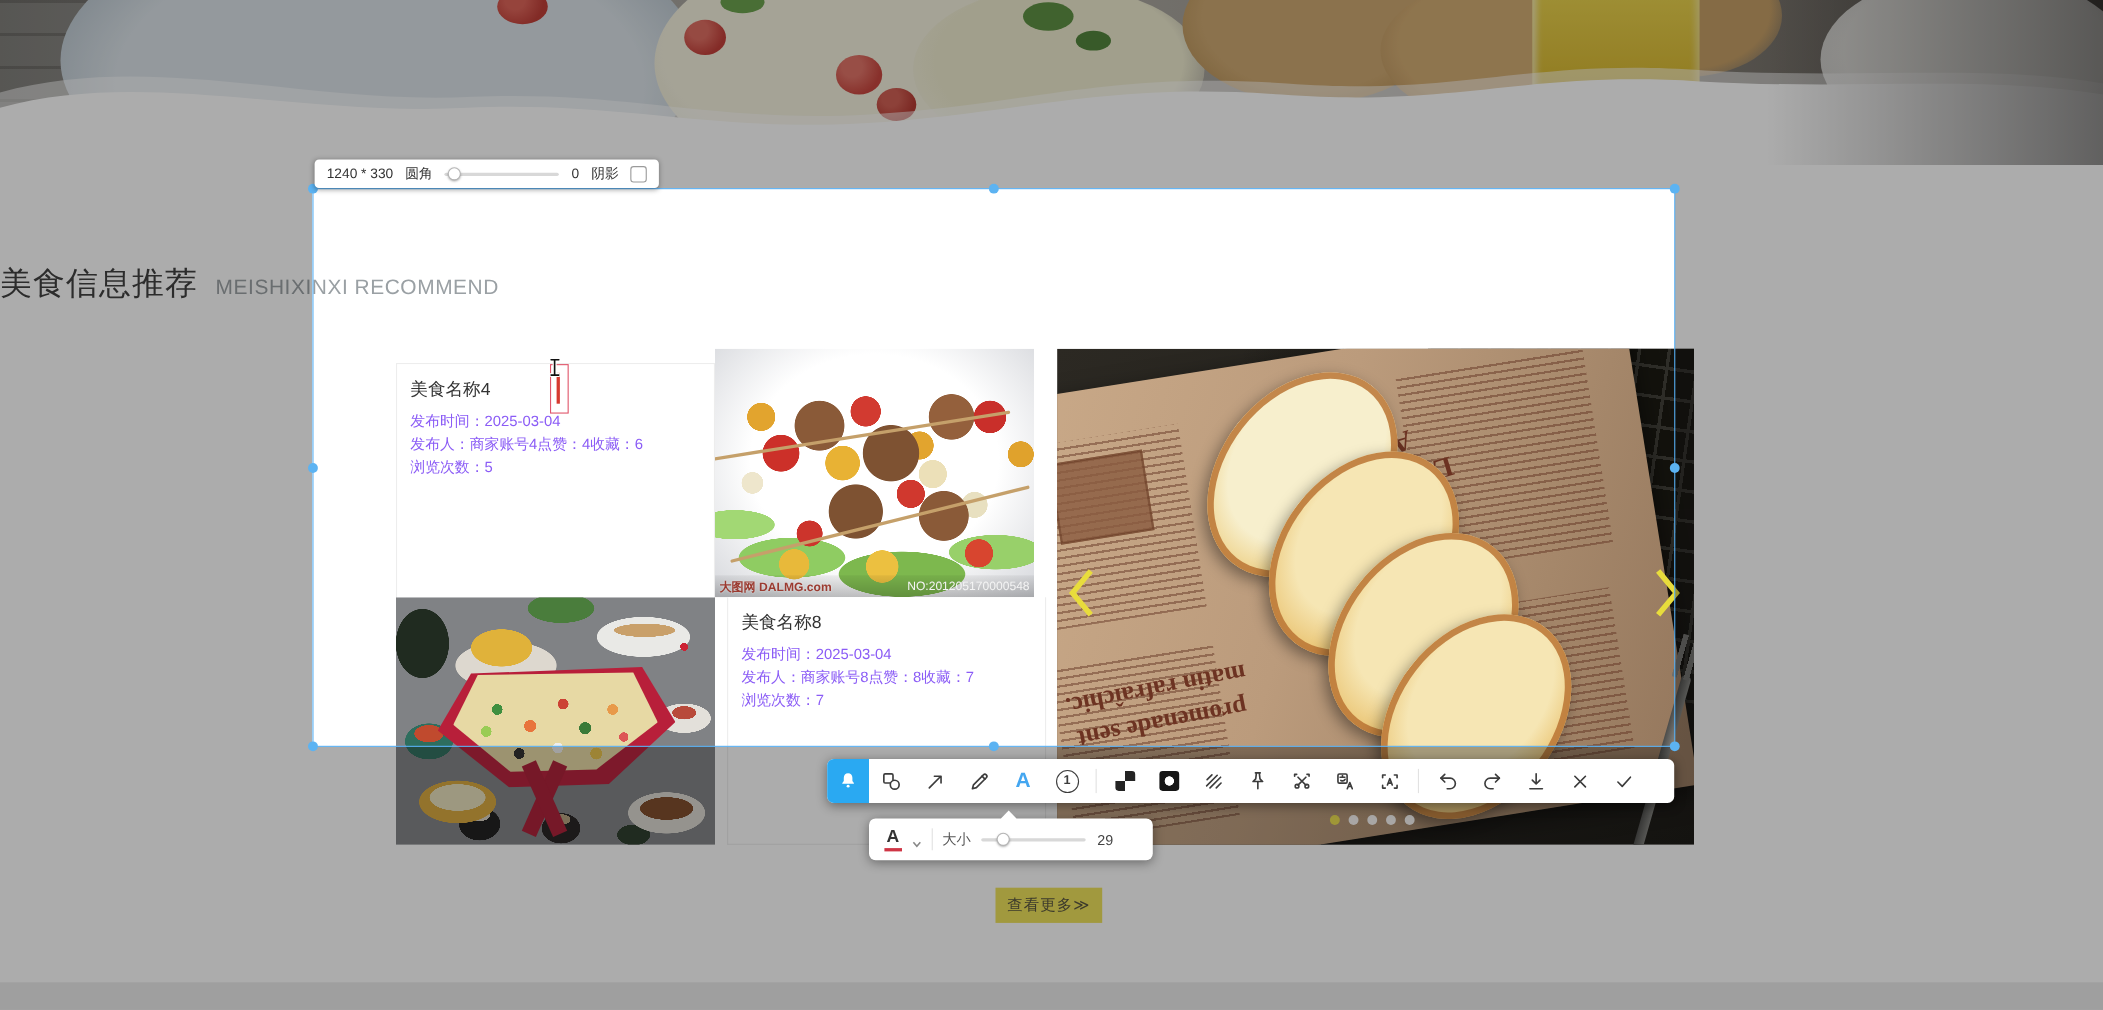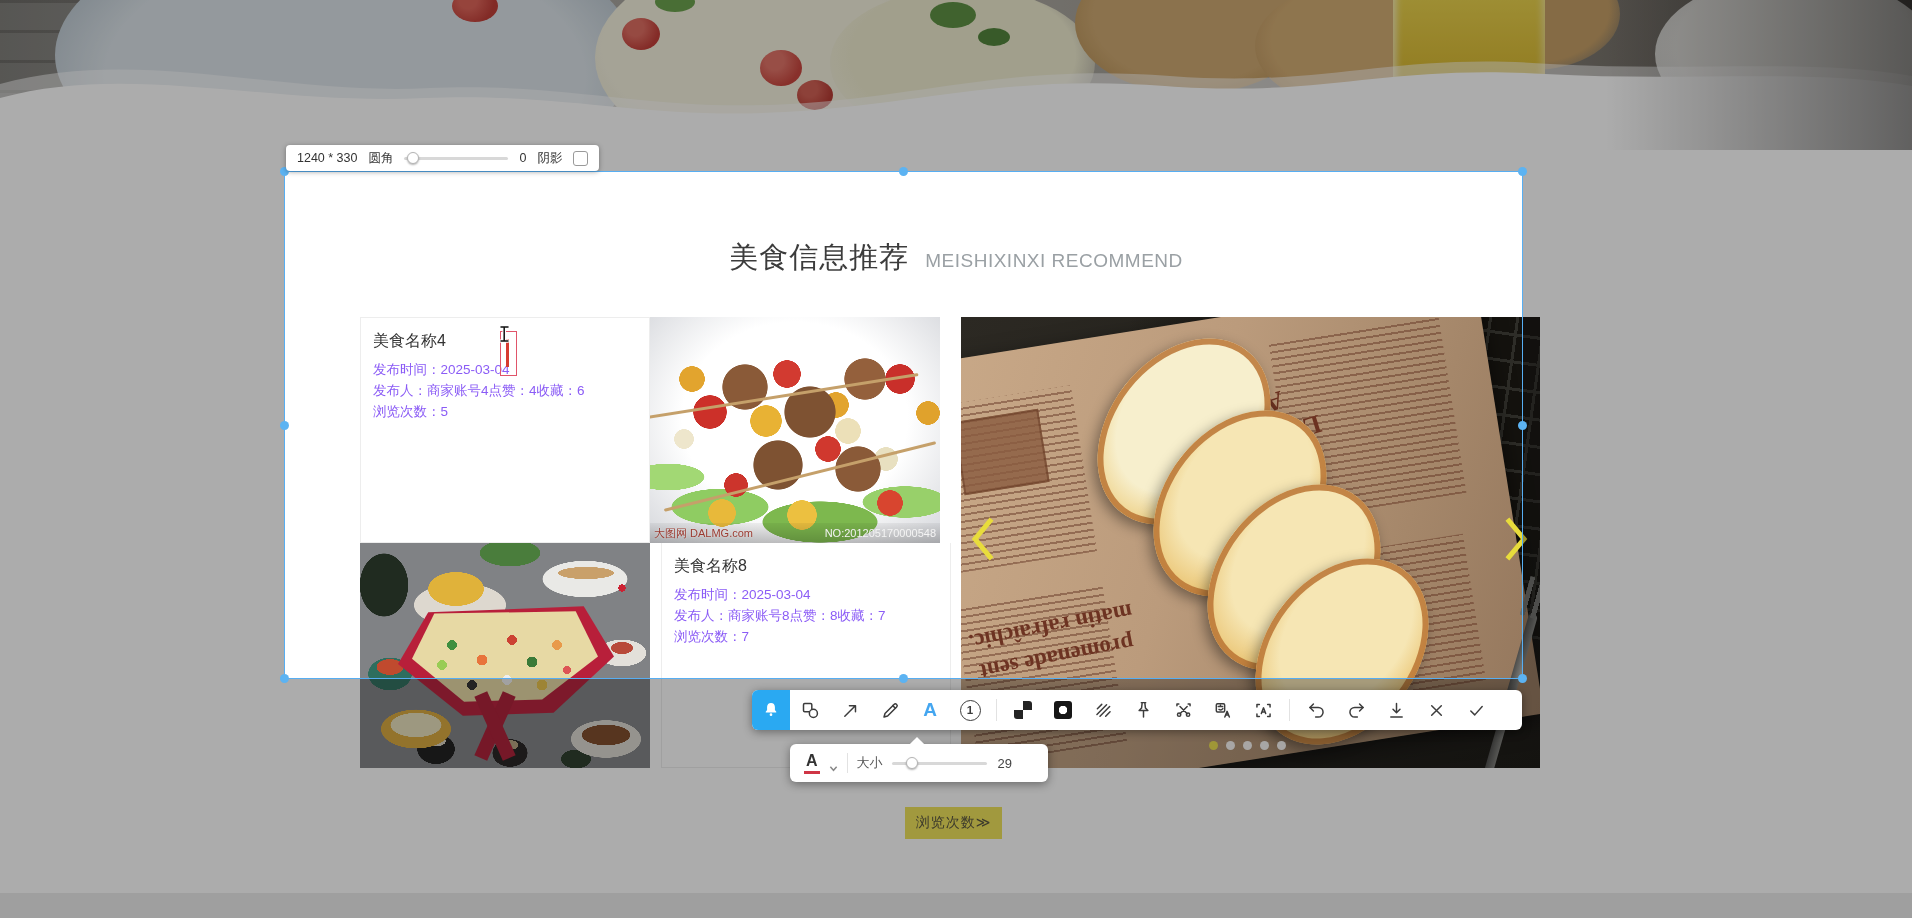--- a/index.html
+++ b/index.html
@@ -26,29 +26,29 @@
   .b-muf3{left:1445px;top:-42px;width:175px;height:112px;background:radial-gradient(ellipse at 50% 45%,#c49c62 0 62%,rgba(196,156,98,0) 85%)}
   .b-tom1{left:622px;top:18px;width:38px;height:32px;background:radial-gradient(circle at 35% 30%,#de6a5e 0 25%,#c23b35 70%)}
   .b-tom2{left:760px;top:50px;width:42px;height:36px;background:radial-gradient(circle at 35% 30%,#e07064 0 25%,#c8423a 70%)}
   .b-tom3{left:797px;top:80px;width:36px;height:30px;background:radial-gradient(circle at 35% 30%,#d05c50 0 25%,#b5372f 70%)}
   .b-tom4{left:452px;top:-10px;width:46px;height:32px;background:radial-gradient(circle at 35% 30%,#dd6055 0 25%,#bf3a33 70%)}
   .b-juice{left:1393px;top:-12px;width:152px;height:118px;border-radius:8px 8px 20px 20px;
     background:linear-gradient(#ecd54c,#d9b92f 70%,#c7a825);box-shadow:inset 4px 0 6px rgba(255,255,255,.55),inset -4px 0 6px rgba(255,255,255,.35)}
   .b-plate-r{left:1655px;top:-25px;width:280px;height:158px;background:radial-gradient(ellipse at 50% 45%,#e6e5e1 0 60%,#cfcecb 82%,rgba(207,206,203,0) 85%)}
   #banner svg.wave{position:absolute;left:0;bottom:0}
   
-  #sec-title{position:absolute;left:0;top:238px;width:100%;text-align:center;white-space:nowrap}
+  #sec-title{position:absolute;left:0;top:238px;width:100%;text-align:left;white-space:nowrap}
   #sec-title .t-cn{font-size:29px;color:#3c3c3c;font-weight:500;letter-spacing:1px}
   #sec-title .t-en{font-size:19px;color:#9aa0a4;margin-left:16px;letter-spacing:.5px}
   
   #cards{position:absolute;left:360px;top:317px;width:1180px;height:451px}
   .card-text{position:absolute;background:#fff;border:1px solid #ededed;box-sizing:border-box;padding:13px 12px}
   .card-title{font-size:16px;color:#333;margin:0 0 7px 0}
   .card-line{font-size:13.5px;color:#8b5cf6;line-height:21px}
-  .pos-card4{left:0;top:0;width:290px;height:226px}
+  .pos-card4{left:0;top:13px;width:290px;height:226px}
   .pos-platter{left:0;top:226px;width:290px;height:225px}
   .pos-kebab{left:290px;top:0;width:290px;height:226px}
   .pos-card8{left:301px;top:226px;width:290px;height:225px;border-top:none}
   .pos-bread{left:601px;top:0;width:579px;height:451px}
   .img-box{position:absolute;overflow:hidden}
   
   .platter-art{position:absolute;inset:0;background-color:#808285;background-image:
     radial-gradient(ellipse 50px 22px at 150px 10px,#4a7d3c 60%,transparent 61%),
     radial-gradient(ellipse 46px 10px at 226px 30px,#c9a06a 60%,transparent 61%),
     radial-gradient(circle 6px at 262px 45px,#c23 60%,transparent 61%),
@@ -111,21 +111,21 @@
     radial-gradient(ellipse 80px 30px at 70px 190px,#8fcc62 60%,transparent 61%),
     radial-gradient(ellipse 95px 34px at 170px 205px,#7db84e 60%,transparent 61%),
     radial-gradient(ellipse 70px 26px at 255px 185px,#98d06a 60%,transparent 61%),
     radial-gradient(ellipse 60px 22px at 18px 160px,#a2d874 60%,transparent 61%),
     radial-gradient(ellipse at 50% 45%,rgba(255,255,255,0) 55%,rgba(208,210,215,.9) 100%)}
   .skewer{position:absolute;width:280px;height:3px;background:#c5a06a;border-radius:2px}
   .sk1{left:-10px;top:78px;transform:rotate(-9deg)}
   .sk2{left:10px;top:158px;transform:rotate(-14deg)}
   .wm-bar{position:absolute;left:0;right:0;bottom:0;height:20px;display:flex;justify-content:space-between;align-items:center;
     padding:0 4px;background:linear-gradient(rgba(0,0,0,.05),rgba(0,0,0,.22));font-size:11px}
-  .wm-left{color:#9b3a30;font-weight:400;text-shadow:0 0 2px rgba(255,255,255,.6)}
+  .wm-left{color:#9b3a30;font-weight:700;text-shadow:0 0 2px rgba(255,255,255,.6)}
   .wm-right{color:#f4f4f4}
   
   .bread-art{position:absolute;inset:0;background:
     radial-gradient(circle at 88% 16%,#100f0c 0 18%,rgba(16,15,12,0) 55%),
     linear-gradient(135deg,#2c2923,#211f1a 55%,#181612)}
   .grill{position:absolute;right:-30px;top:-25px;width:290px;height:330px;transform:rotate(8deg);opacity:.85;
     background-color:#15130f;background-image:
     repeating-linear-gradient(90deg,#34332e 0 3px,transparent 3px 27px),
     repeating-linear-gradient(0deg,#34332e 0 3px,transparent 3px 27px)}
   .np{position:absolute;left:-48px;top:4px;width:600px;height:442px;transform:rotate(-9deg);
@@ -312,21 +312,21 @@
       <div class="dots">
           <span class="dot active" style="background: rgb(240, 229, 74);"></span>
           <span class="dot"></span>
           <span class="dot"></span>
           <span class="dot"></span>
           <span class="dot"></span>
         </div>
     </div>
   </div>
 
-  <div id="more-btn">浏览次数≫</div>
+  <div id="more-btn">查看更多≫</div>
   <div id="footer-band"></div>
 </div>
 
 <div id="selection"></div>
 <div class="sel-handle" style="left:280px;top:167px"></div>
 <div class="sel-handle" style="left:899px;top:167px"></div>
 <div class="sel-handle" style="left:1518px;top:167px"></div>
 <div class="sel-handle" style="left:280px;top:421px"></div>
 <div class="sel-handle" style="left:1518px;top:421px"></div>
 <div class="sel-handle" style="left:280px;top:674px"></div>

